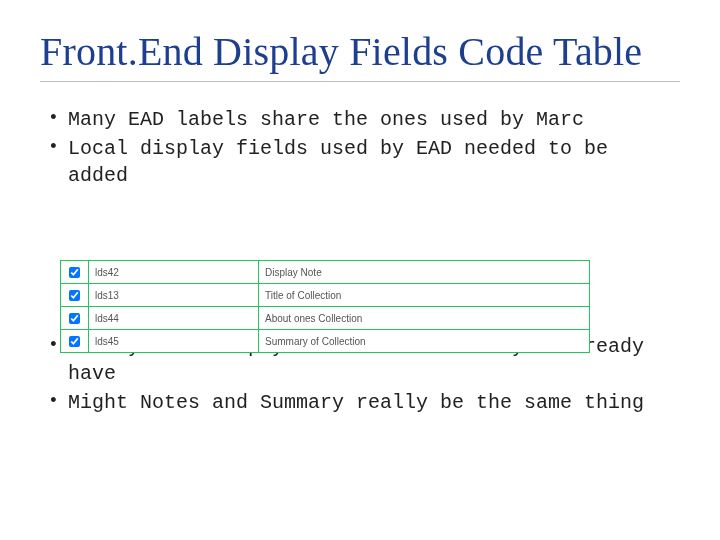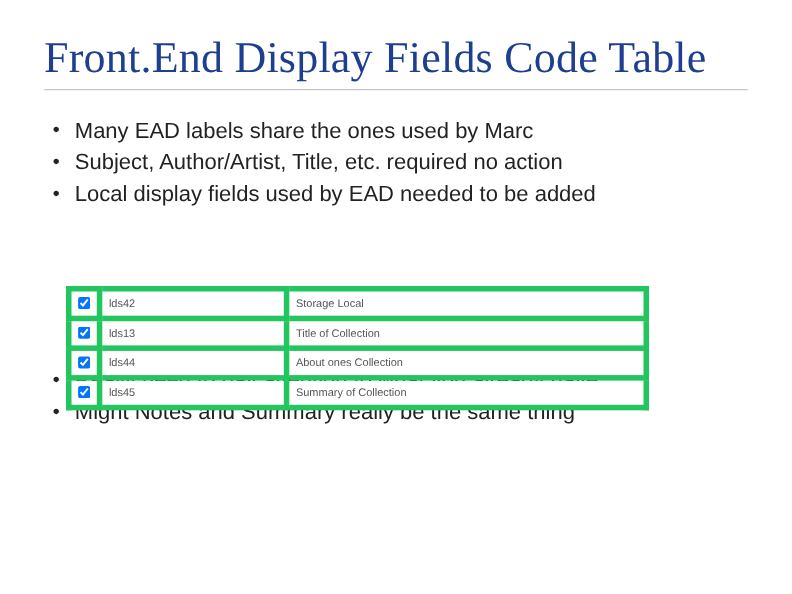--- a/index.html
+++ b/index.html
@@ -32,20 +32,21 @@
     border-bottom: 1px solid #bfbfbf;
     margin-top: 6px;
     margin-bottom: 24px;
   }
   ul.bullets {
     list-style: none;
     margin: 0;
     padding: 0;
     font-size: 20px;
     line-height: 1.35;
+    font-family: Liberation Mono, monospace;
   }
   ul.bullets li {
     position: relative;
     padding-left: 28px;
     margin-bottom: 2px;
   }
   ul.bullets li::before {
     content: "•";
     position: absolute;
     left: 8px;
@@ -63,21 +64,21 @@
     background: #fff;
     border: 0;
     z-index: 5; 
   }
   .image-box table {
     width: 100%;
     border-collapse: collapse;
     table-layout: fixed;
   }
   .image-box td {
-    border: 5px solid #22c55e;
+    border: 1px solid #22c55e;
     font-family: Arial, Helvetica, sans-serif;
     font-size: 10px;
     color: #555;
     height: 18px;
     padding: 2px 6px;
     background: #fff;
     overflow: hidden;
     white-space: nowrap;
   }
   .image-box td.cb-cell {
@@ -105,36 +106,35 @@
 </head>
 <body>
 
 <div class="slide">
 
   <h1 class="title">Front.End Display Fields Code Table</h1>
   <div class="underline"></div>
 
   <ul class="bullets">
     <li>Many EAD labels share the ones used by Marc</li>
-    <li>Subject, Author/Artist, Title, etc. required no action</li>
     <li>Local display fields used by EAD needed to be added</li>
   </ul>
 
   <div class="image-box">
     <table>
       <colgroup>
         <col class="c-cb">
           <col class="c-code">
           <col class="c-lab">
       </colgroup>
       <tbody>
         <tr>
           <td class="cb-cell"><input type="checkbox" checked="" style=""></td>
           <td>lds42</td>
-          <td>Storage Local</td>
+          <td>Display Note</td>
         </tr>
         <tr>
           <td class="cb-cell"><input type="checkbox" checked="" style=""></td>
           <td>lds13</td>
           <td>Title of Collection</td>
         </tr>
         <tr>
           <td class="cb-cell"><input type="checkbox" checked="" style=""></td>
           <td>lds44</td>
           <td>About ones Collection</td>

